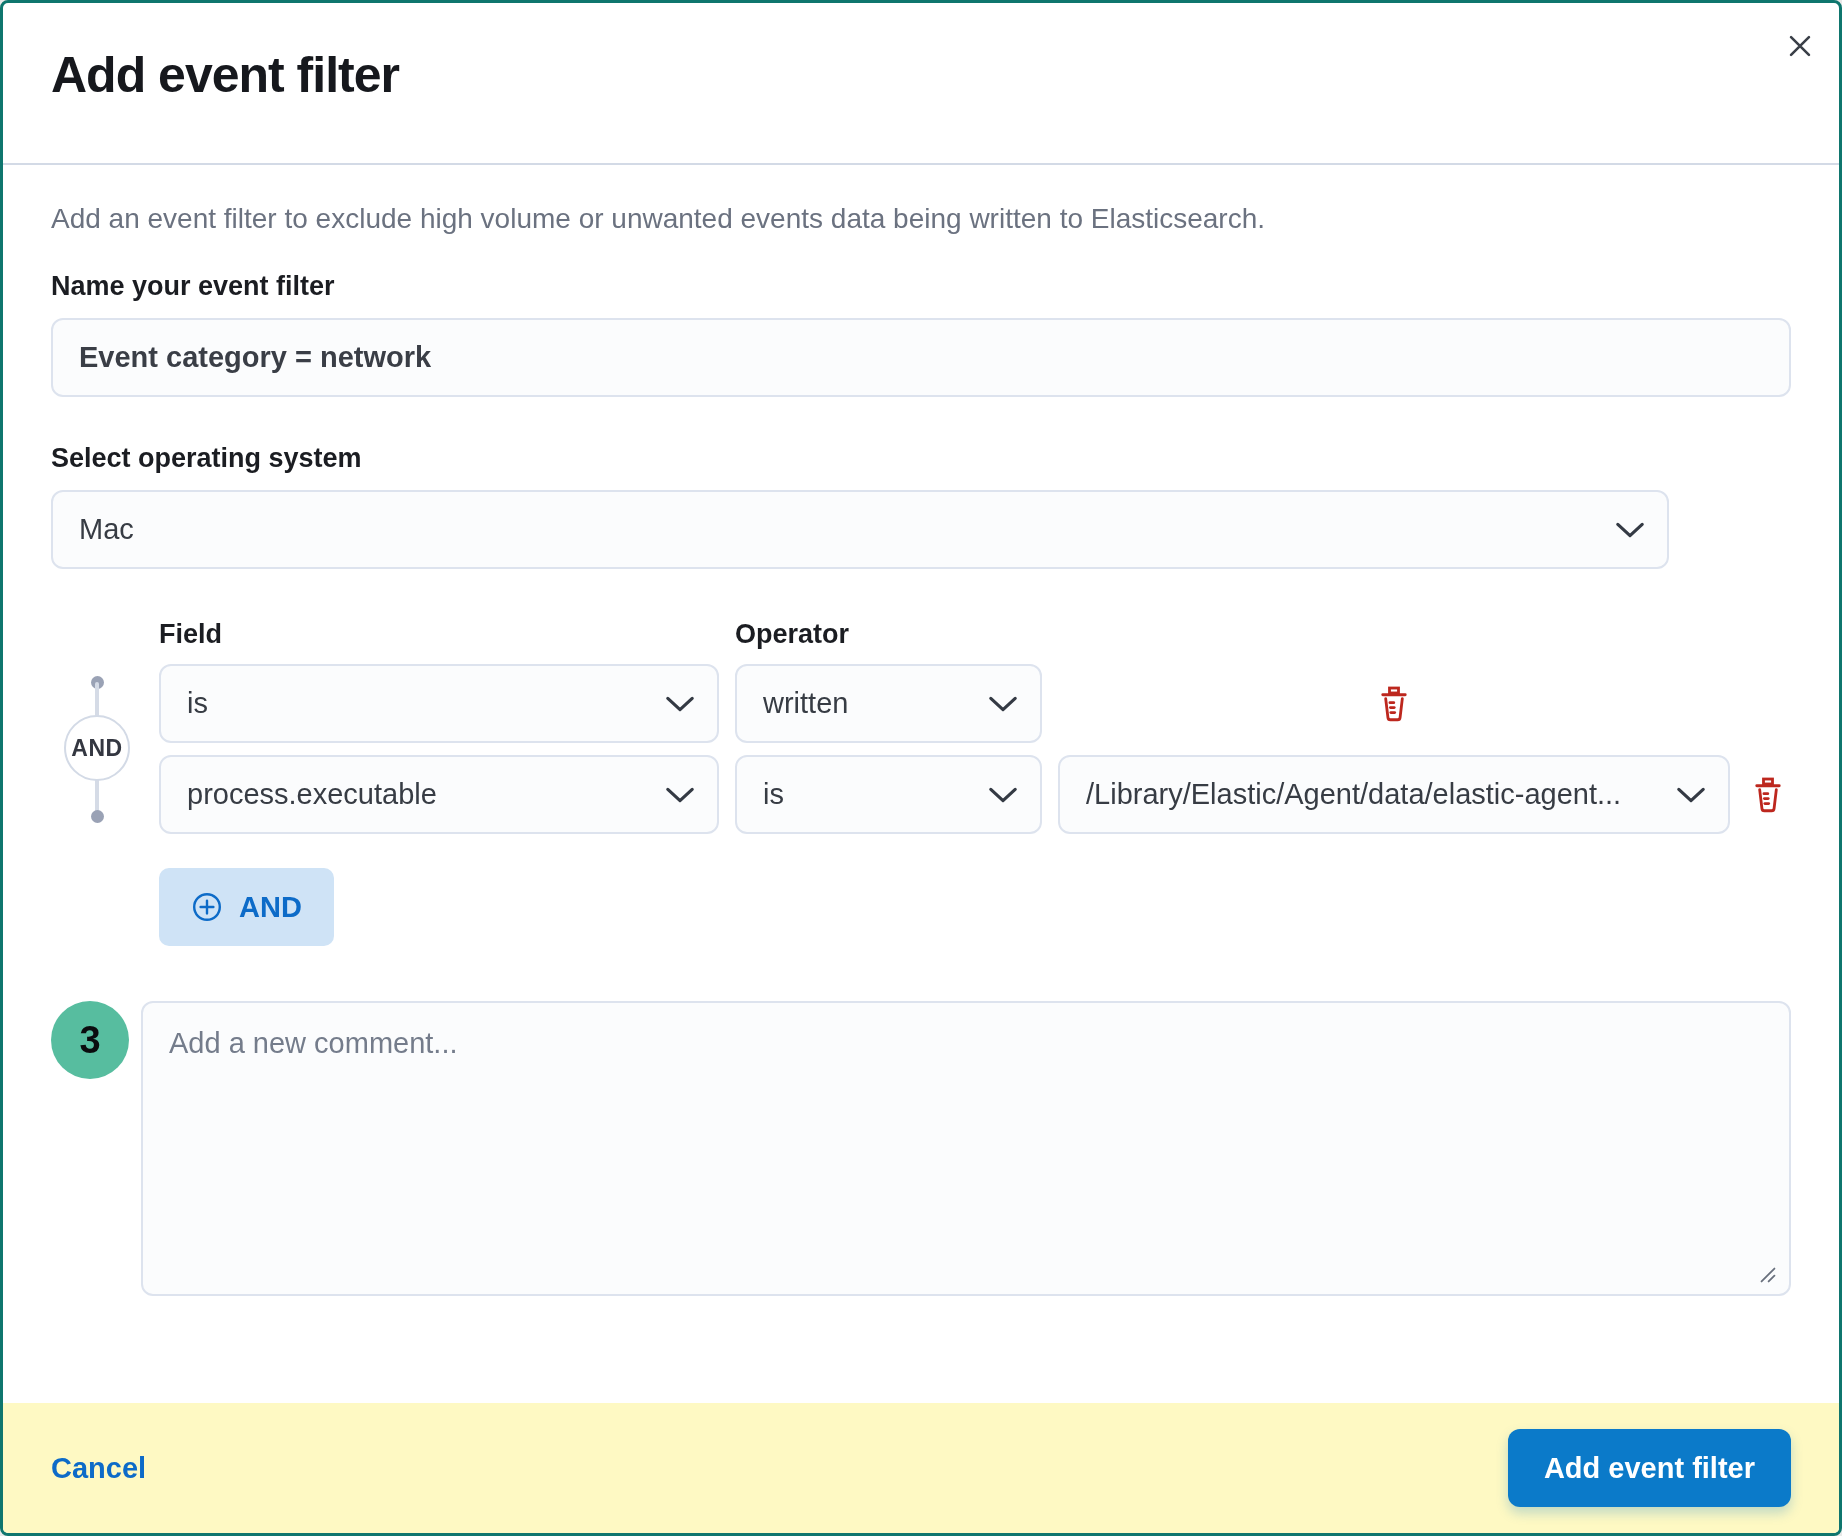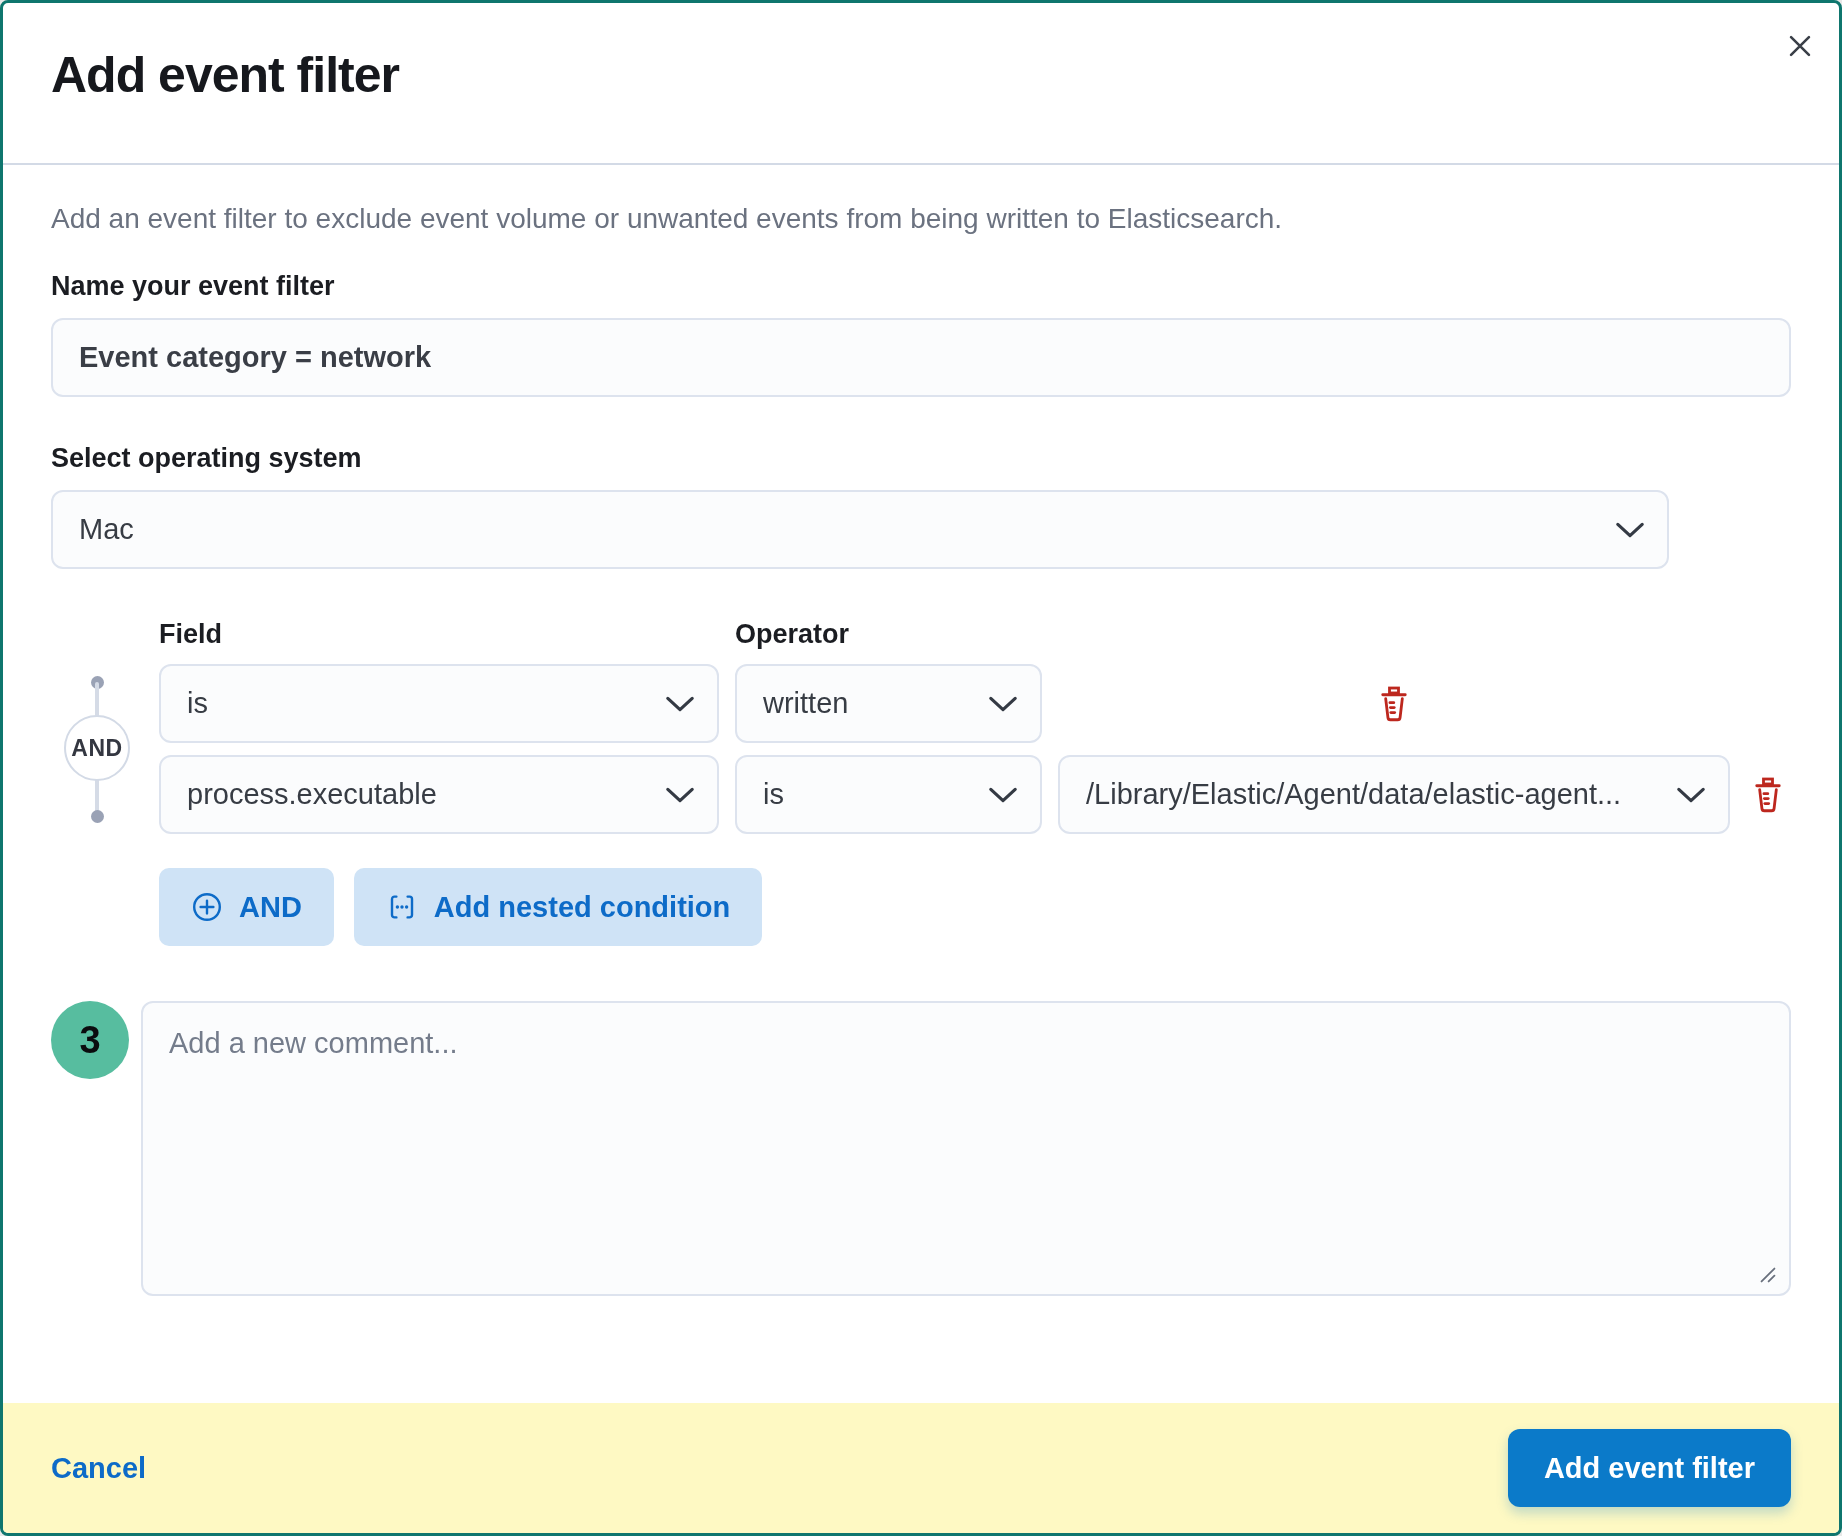--- a/index.html
+++ b/index.html
@@ -93,21 +93,21 @@
       <path d="M2.5 2.5 L13.5 13.5 M13.5 2.5 L2.5 13.5"></path>
     </svg>
   </button>
 
   <div class="hdr">
     <div class="title">Add event filter</div>
   </div>
 
   <div class="body">
 
-    <p class="desc">Add an event filter to exclude event volume or unwanted events from being written to Elasticsearch.</p>
+    <p class="desc">Add an event filter to exclude high volume or unwanted events data being written to Elasticsearch.</p>
 
     <label class="lbl">Name your event filter</label>
     <input class="inp" type="text" value="Event category = network" style="">
 
     <label class="lbl lbl2">Select operating system</label>
     <div class="select os">
       <span>Mac</span>
       <svg class="chev" width="30" height="18" viewBox="0 0 16 9" fill="none" stroke="#343a44" stroke-width="1.7" stroke-linecap="round" stroke-linejoin="round">
         <path d="M1.5 1.5 L8 7.5 L14.5 1.5"></path>
       </svg>
@@ -190,30 +190,20 @@
       </div>
 
       <div class="btns">
         <button class="tint">
           <svg width="32" height="32" viewBox="0 0 16 16" fill="none" stroke="currentColor" stroke-width="1.2" stroke-linecap="round">
             <circle cx="8" cy="8" r="6.4"></circle>
               <path d="M8 4.8 V11.2 M4.8 8 H11.2"></path>
           </svg>
           <span>AND</span>
         </button>
-        <button class="tint">
-          <svg width="32" height="32" viewBox="0 0 16 16" fill="none" stroke="currentColor" stroke-width="1.2" stroke-linecap="round">
-            <path d="M5.2 2.8 H4.2 a1.2 1.2 0 0 0 -1.2 1.2 v8 a1.2 1.2 0 0 0 1.2 1.2 h1"></path>
-            <path d="M10.8 2.8 h1 a1.2 1.2 0 0 1 1.2 1.2 v8 a1.2 1.2 0 0 1 -1.2 1.2 h-1"></path>
-            <circle cx="5.7" cy="8" r="0.85" fill="currentColor" stroke="none"></circle>
-            <circle cx="8" cy="8" r="0.85" fill="currentColor" stroke="none"></circle>
-            <circle cx="10.3" cy="8" r="0.85" fill="currentColor" stroke="none"></circle>
-          </svg>
-          <span>Add nested condition</span>
-        </button>
       </div>
     </div>
 
     <div class="comment">
       <div class="step">3</div>
       <div class="ta-wrap">
         <textarea placeholder="Add a new comment..." style=""></textarea>
         <svg class="resize" width="18" height="18" viewBox="0 0 14 14" stroke="currentColor" stroke-width="1.4" stroke-linecap="round">
           <path d="M12 2 L2 12 M12 7.5 L7.5 12"></path>
         </svg>

